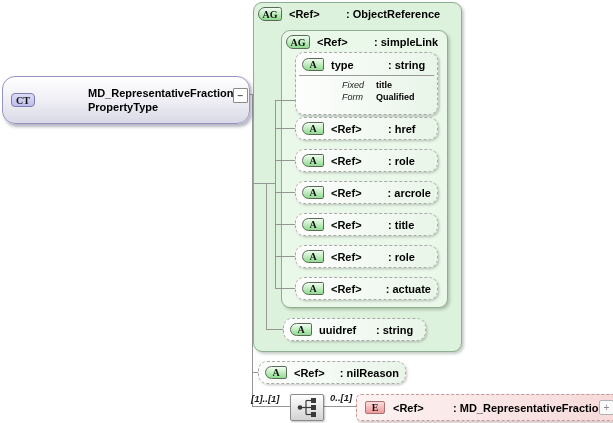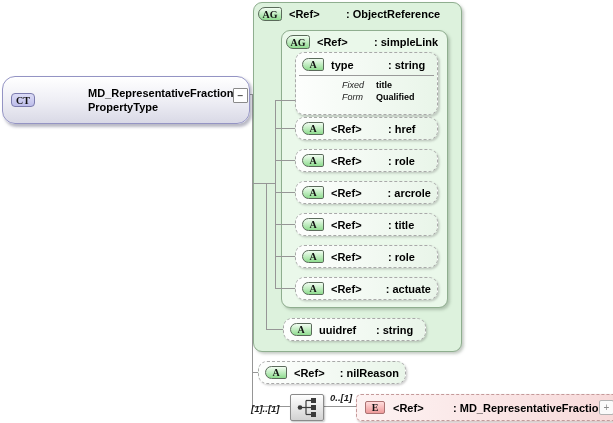--- a/index.html
+++ b/index.html
@@ -210,21 +210,21 @@
     <span class="nm">uuidref</span>
     <span class="tp">: string</span>
   </div>
 
   <div class="attr" style="left:258px;top:361px;width:148px;height:23px">
     <span class="badge badge-a">A</span>
     <span class="nm">&lt;Ref&gt;</span>
     <span class="tp">: nilReason</span>
   </div>
 
-  <div class="card" style="left:251px;top:403px">[1]..[1]</div>
+  <div class="card" style="left:251px;top:393px">[1]..[1]</div>
   <div class="seq-box">
     <svg width="22" height="19" viewBox="0 0 22 19">
       <circle cx="4" cy="9.5" r="2.3" fill="#3a3a3a"></circle>
       <line x1="4" y1="9.5" x2="10" y2="9.5" stroke="#3a3a3a" stroke-width="1.2"></line>
       <line x1="10" y1="2.5" x2="10" y2="16.5" stroke="#3a3a3a" stroke-width="1.2"></line>
       <line x1="10" y1="2.5" x2="15" y2="2.5" stroke="#3a3a3a" stroke-width="1.2"></line>
       <line x1="10" y1="9.5" x2="15" y2="9.5" stroke="#3a3a3a" stroke-width="1.2"></line>
       <line x1="10" y1="16.5" x2="15" y2="16.5" stroke="#3a3a3a" stroke-width="1.2"></line>
       <rect x="15" y="0" width="5" height="5" fill="#3a3a3a"></rect>
       <rect x="15" y="7" width="5" height="5" fill="#3a3a3a"></rect>

